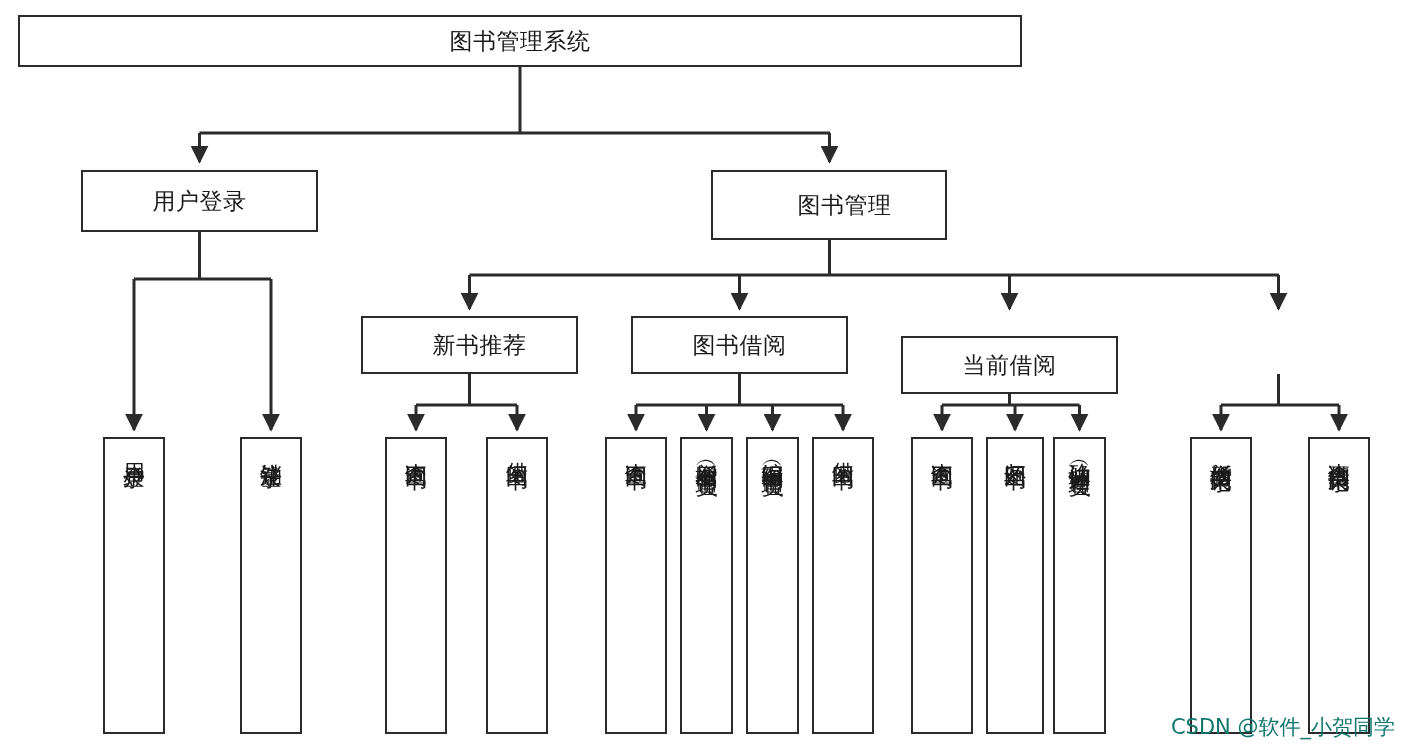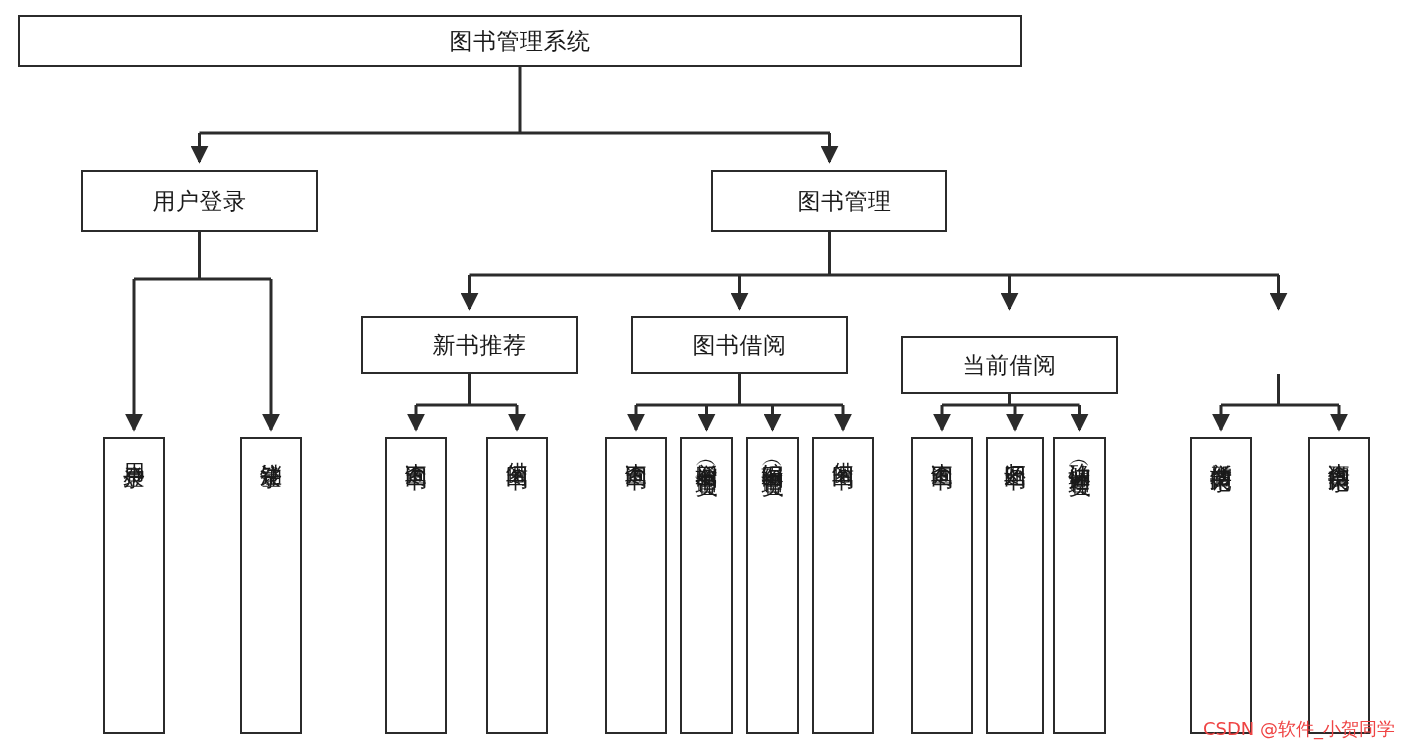--- a/index.html
+++ b/index.html
@@ -61,22 +61,22 @@
     text-orientation: upright;
     font-size: 22px;
     line-height: 1.18;
     letter-spacing: 2px;
     white-space: nowrap;
   }
   #watermark {
     position: absolute;
     right: 10px;
     bottom: 6px;
-    font-size: 18px;
-    color: #ef4444;
+    font-size: 21px;
+    color: #0f766e;
     z-index: 5;
     white-space: nowrap;
     font-family: "DejaVu Sans", "Liberation Sans", sans-serif;
   }
 </style>
 </head>
 <body>
 
 <div id="canvas">
 
@@ -131,21 +131,21 @@
     </g>
   </svg>
 
   <div class="node root h" style="left:18px; top:15px; width:1004px; height:52px;">
     <span class="label">图书管理系统</span>
   </div>
 
   <div class="node h" style="left:81px; top:170px; width:237px; height:62px;">
     <span class="label">用户登录</span>
   </div>
-  <div class="node h" style="left:711px; top:170px; width:236px; height:62px;padding-left:31px;">
+  <div class="node h" style="left:711px; top:170px; width:236px; height:70px;padding-left:31px;">
     <span class="label">图书管理</span>
   </div>
 
   <div class="node h" style="left:361px; top:316px; width:217px; height:58px;padding-left:20px;">
     <span class="label">新书推荐</span>
   </div>
   <div class="node h" style="left:631px; top:316px; width:217px; height:58px;">
     <span class="label">图书借阅</span>
   </div>
   <div class="node h" style="left:901px; top:316px; width:217px; height:58px;margin-top:20px;">

